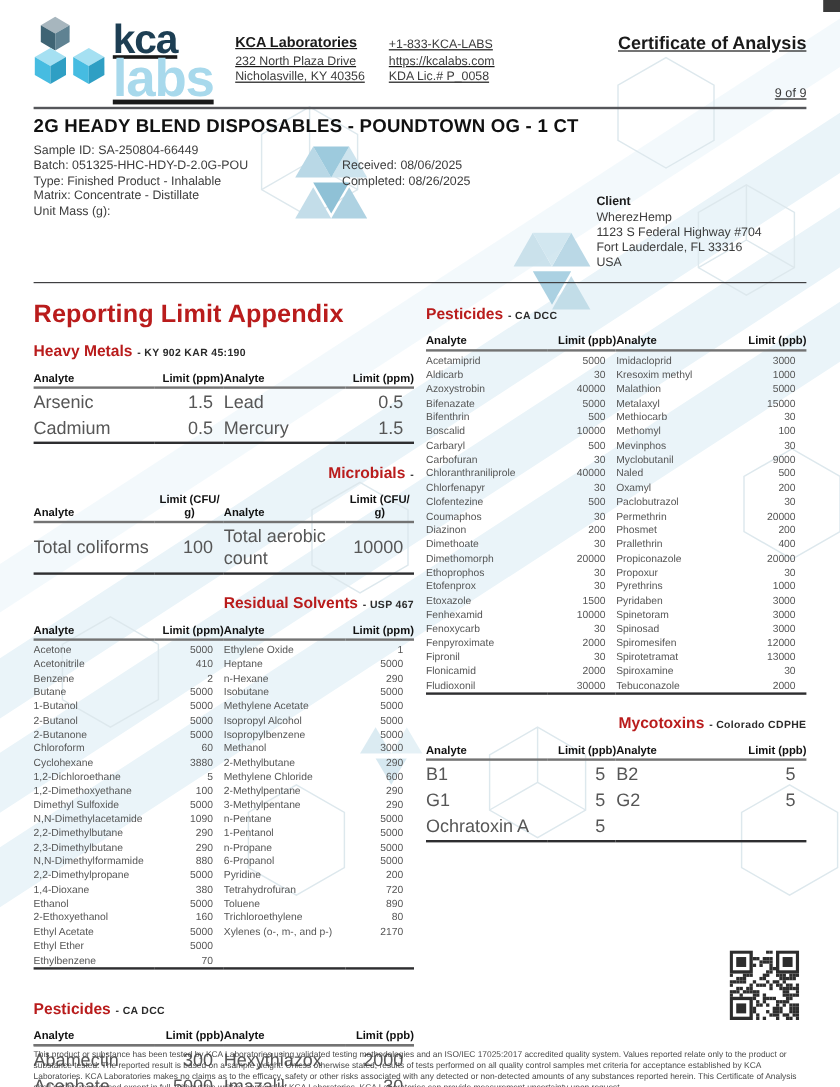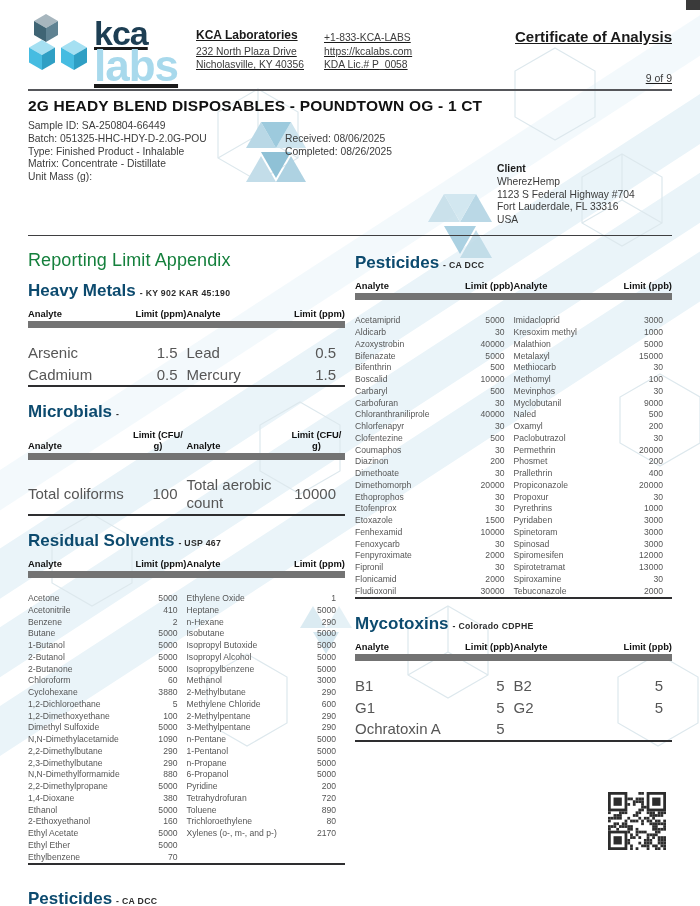--- a/index.html
+++ b/index.html
@@ -28,40 +28,40 @@
   .sample-row{display:flex;margin:5px 28px 0 28px;}
   .sample-left{width:257px;flex:none;font-size:10.3px;line-height:1.24;color:#3c3c3c;}
   .sample-mid{width:212px;flex:none;font-size:10.3px;line-height:1.24;color:#3c3c3c;padding-top:12.8px;}
   .client{margin-left:auto;width:175px;font-size:10.3px;line-height:1.24;color:#3c3c3c;margin-top:43px;}
   .client .client-label{font-weight:700;color:#1a1a1a;}
   .sample-rule{height:1.5px;background:#3f3f41;margin:8px 28px 0 28px;}
 
   
   .columns{display:flex;margin:14px 28px 0 28px;gap:10px;}
   .col{width:317px;flex:none;}
-  .appendix-title{font-size:18px;font-weight:400;color:#15803d;letter-spacing:0.1px;margin-bottom:10px;}
+  .appendix-title{font-size:21px;font-weight:700;color:#b91c1c;letter-spacing:0.1px;margin-bottom:10px;}
 
   .sec-head{margin:0 0 5px 0;}
-  .sec-head.gap{margin-top:15px;}
+  .sec-head.gap{margin-top:15px;text-align:right;}
   .sec-head.gap-lg{margin-top:24px;}
-  .sec-title{font-size:17px;font-weight:800;color:#0c4a6e;}
+  .sec-title{font-size:13px;font-weight:800;color:#b91c1c;}
   .sec-ref{font-size:8.7px;font-weight:700;color:#2b2b2b;margin-left:4px;letter-spacing:0.3px;}
 
   table.rl{width:100%;border-collapse:collapse;table-layout:fixed;border-bottom:2px solid #2e2e30;margin-bottom:4px;}
   table.rl.no-bottom{border-bottom:none;}
-  table.rl th{font-size:9.4px;font-weight:700;color:#111;text-align:left;border-bottom:7px solid #737373;padding:2px 0;vertical-align:bottom;}
+  table.rl th{font-size:9.4px;font-weight:700;color:#111;text-align:left;border-bottom:2px solid #737373;padding:2px 0;vertical-align:bottom;}
   table.rl th:nth-child(2),table.rl th:nth-child(4){text-align:right;white-space:nowrap;}
   table.rl.wrap-unit th:nth-child(2),table.rl.wrap-unit th:nth-child(4){white-space:normal;text-align:center;}
   table.rl td{color:#565656;padding:1.6px 0;overflow:hidden;}
   table.rl td:nth-child(2),table.rl td:nth-child(4){text-align:right;padding-right:9px;}
   table.rl.t-md td{font-size:15px;line-height:1.2;padding:1.7px 0 1.7px 0;}
   table.rl.t-md td:nth-child(2),table.rl.t-md td:nth-child(4){padding-right:9px;}
   table.rl.t-sm td{font-size:8.6px;line-height:1.15;padding:0.95px 0;}
   table.rl.t-sm td:nth-child(2),table.rl.t-sm td:nth-child(4){padding-right:9px;}
-  table.rl tbody tr:first-child td{padding-top:16px;}
+  table.rl tbody tr:first-child td{padding-top:3px;}
   col.c-a1{width:32%;} col.c-l1{width:18%;} col.c-a2{width:32%;} col.c-l2{width:18%;}
 
   
   .qr{position:absolute;top:792px;right:34px;width:58px;height:58px;}
   .footer{position:absolute;left:28px;right:28px;bottom:9px;font-size:7px;line-height:1.27;color:#4a4a4a;}
 </style>
 </head>
 <body>
 
 <div class="page">
@@ -289,21 +289,21 @@
               </tr>
               <tr>
                 <td>Butane</td>
                 <td>5000</td>
                 <td>Isobutane</td>
                 <td>5000</td>
               </tr>
               <tr>
                 <td>1-Butanol</td>
                 <td>5000</td>
-                <td>Isopropyl Butoxide</td>
+                <td>Methylene Acetate</td>
                 <td>5000</td>
               </tr>
               <tr>
                 <td>2-Butanol</td>
                 <td>5000</td>
                 <td>Isopropyl Alcohol</td>
                 <td>5000</td>
               </tr>
               <tr>
                 <td>2-Butanone</td>

